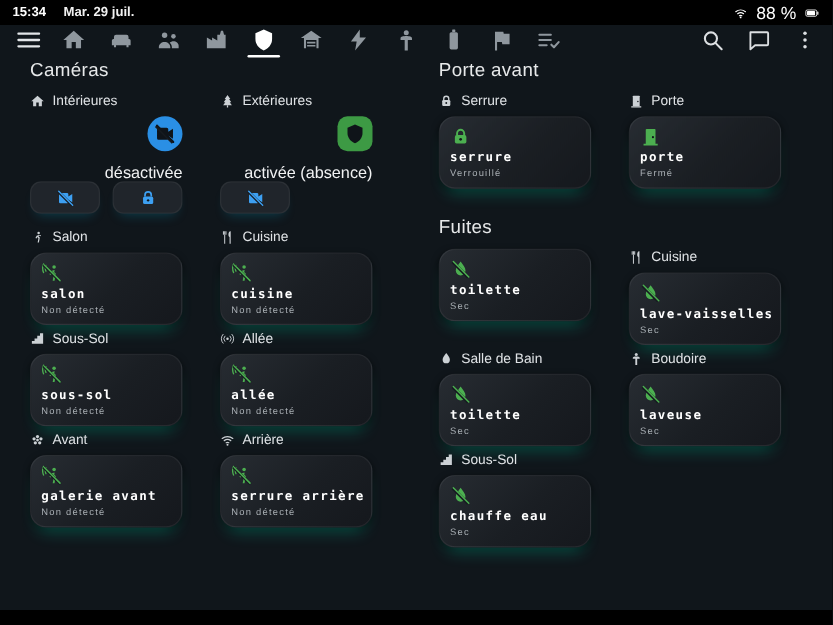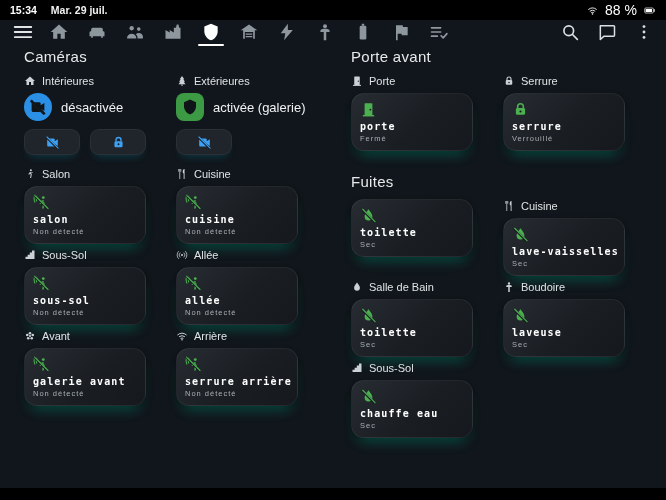--- a/index.html
+++ b/index.html
@@ -47,22 +47,22 @@
   .card { width:122px; height:58px; border-radius:13px;
     background:linear-gradient(135deg,#272c32 0%, #1a1e23 55%, #15181d 100%);
     border:1px solid rgba(255,255,255,.06);
     box-shadow:0 9px 13px -6px rgba(0,214,178,.32), 0 2px 5px rgba(0,0,0,.55);
     padding:7px 8px; cursor:pointer; text-align:left; display:block; }
   .card-icon { width:17px; height:17px; color:#4caf50; display:block; }
   .card-name { font-family:"DejaVu Sans Mono", monospace; font-size:10px; font-weight:700;
     letter-spacing:1.1px; color:#fff; margin-top:3px; white-space:nowrap; }
   .card-status { font-size:7.5px; letter-spacing:1px; color:#a9afb4; margin-top:2px; white-space:nowrap; }
 
-  .cam-state { display:flex; align-items:center; gap:9px; height:28px; margin:4px 0 8px;
-    white-space:nowrap; cursor:pointer; }
+  .cam-state { display:flex; align-items:flex-end; gap:9px; height:28px; margin:4px 0 24px;
+    white-space:nowrap; cursor:pointer;flex-direction:column; }
   .state-disc { width:28px; height:28px; border-radius:50%; background:#2a8fe5; color:#0f1419;
     padding:5px; flex:0 0 28px; }
   .state-squircle { width:28px; height:28px; border-radius:8px; background:#3d9a44; color:#0f1419;
     padding:5px; flex:0 0 28px; }
   .cam-state-text { font-size:13px; color:#f1f2f3; }
   .cam-buttons { display:flex; gap:10px; }
   .cam-btn { width:56px; height:26px; border-radius:9px; background:#20252b;
     border:1px solid rgba(255,255,255,.05); display:flex; align-items:center; justify-content:center;
     color:#3da0f2; cursor:pointer; box-shadow:0 6px 9px -5px rgba(0,180,225,.25); }
   .cam-btn .bi { width:15px; height:15px; }
@@ -260,21 +260,21 @@
                 </svg>
               </span>
             <span>Extérieures</span>
           </div>
           <div class="cam-state">
             <span class="state-squircle" data-icon="shield">
                 <svg viewBox="0 0 24 24" aria-hidden="true">
                   <path d="M12 2 20 5.5v5.6c0 4.9-3.2 9.2-8 10.9-4.8-1.7-8-6-8-10.9V5.5z" fill="currentColor"></path>
                 </svg>
               </span>
-            <span class="cam-state-text">activée (galerie)</span>
+            <span class="cam-state-text">activée (absence)</span>
           </div>
           <div class="cam-buttons">
             <button class="cam-btn">
                 <span class="bi" data-icon="video-off">
                   <svg viewBox="0 0 24 24" aria-hidden="true">
                     <path d="M3.5 7.2A1.7 1.7 0 0 1 5.2 5.5h8.6a1.7 1.7 0 0 1 1.7 1.7v2.6l5-3.2v10.8l-5-3.2v2.6a1.7 1.7 0 0 1-1.7 1.7H5.2a1.7 1.7 0 0 1-1.7-1.7z" fill="currentColor"></path>
                     <path d="M2.5 3.5 20.5 21.5" stroke="#161b20" stroke-width="3.6"></path>
                     <path d="M3.2 3.2 21 21" stroke="currentColor" stroke-width="1.8" stroke-linecap="round"></path>
                   </svg>
                 </span>
@@ -439,20 +439,44 @@
         </div>
       </div>
     </div>
 
     <div class="half">
       <h2 class="section-title">Porte avant</h2>
       <div class="grid2 porte-grid">
 
         <div class="cell">
           <div class="area-label">
+            <span class="area-icon" data-icon="lock">
+                <svg viewBox="0 0 24 24" aria-hidden="true">
+                  <path d="M8 10V8a4 4 0 0 1 8 0v2" fill="none" stroke="currentColor" stroke-width="2.2"></path>
+                  <rect x="5.5" y="10" width="13" height="9.5" rx="2" fill="currentColor"></rect>
+                  <circle cx="12" cy="14.8" r="1.5" fill="#11161b"></circle>
+                </svg>
+              </span>
+            <span>Serrure</span>
+          </div>
+          <button class="card">
+            <span class="card-icon" data-icon="lock">
+                <svg viewBox="0 0 24 24" aria-hidden="true">
+                  <path d="M8 10V8a4 4 0 0 1 8 0v2" fill="none" stroke="currentColor" stroke-width="2.2"></path>
+                  <rect x="5.5" y="10" width="13" height="9.5" rx="2" fill="currentColor"></rect>
+                  <circle cx="12" cy="14.8" r="1.5" fill="#11161b"></circle>
+                </svg>
+              </span>
+            <div class="card-name">serrure</div>
+            <div class="card-status">Verrouillé</div>
+          </button>
+        </div>
+
+        <div class="cell">
+          <div class="area-label">
             <span class="area-icon" data-icon="door">
                 <svg viewBox="0 0 24 24" aria-hidden="true">
                   <path d="M7.5 3h9a1 1 0 0 1 1 1v16h-11V4a1 1 0 0 1 1-1z" fill="currentColor"></path>
                   <circle cx="14.6" cy="12.3" r="1.2" fill="#11161b"></circle>
                   <path d="M4 20.8h16" stroke="currentColor" stroke-width="2"></path>
                 </svg>
               </span>
             <span>Porte</span>
           </div>
           <button class="card">
@@ -460,44 +484,20 @@
                 <svg viewBox="0 0 24 24" aria-hidden="true">
                   <path d="M7.5 3h9a1 1 0 0 1 1 1v16h-11V4a1 1 0 0 1 1-1z" fill="currentColor"></path>
                   <circle cx="14.6" cy="12.3" r="1.2" fill="#11161b"></circle>
                   <path d="M4 20.8h16" stroke="currentColor" stroke-width="2"></path>
                 </svg>
               </span>
             <div class="card-name">porte</div>
             <div class="card-status">Fermé</div>
           </button>
         </div>
-
-        <div class="cell">
-          <div class="area-label">
-            <span class="area-icon" data-icon="lock">
-                <svg viewBox="0 0 24 24" aria-hidden="true">
-                  <path d="M8 10V8a4 4 0 0 1 8 0v2" fill="none" stroke="currentColor" stroke-width="2.2"></path>
-                  <rect x="5.5" y="10" width="13" height="9.5" rx="2" fill="currentColor"></rect>
-                  <circle cx="12" cy="14.8" r="1.5" fill="#11161b"></circle>
-                </svg>
-              </span>
-            <span>Serrure</span>
-          </div>
-          <button class="card">
-            <span class="card-icon" data-icon="lock">
-                <svg viewBox="0 0 24 24" aria-hidden="true">
-                  <path d="M8 10V8a4 4 0 0 1 8 0v2" fill="none" stroke="currentColor" stroke-width="2.2"></path>
-                  <rect x="5.5" y="10" width="13" height="9.5" rx="2" fill="currentColor"></rect>
-                  <circle cx="12" cy="14.8" r="1.5" fill="#11161b"></circle>
-                </svg>
-              </span>
-            <div class="card-name">serrure</div>
-            <div class="card-status">Verrouillé</div>
-          </button>
-        </div>
       </div>
 
       <h2 class="section-title">Fuites</h2>
       <div class="grid2">
 
         <div class="cell">
           <button class="card">
             <span class="card-icon" data-icon="water-off">
                 <svg viewBox="0 0 24 24" aria-hidden="true">
                   <path d="M12 3.2C9.2 7.2 6.5 10 6.5 13.4a5.5 5.5 0 0 0 11 0C17.5 10 14.8 7.2 12 3.2z" fill="currentColor"></path>

